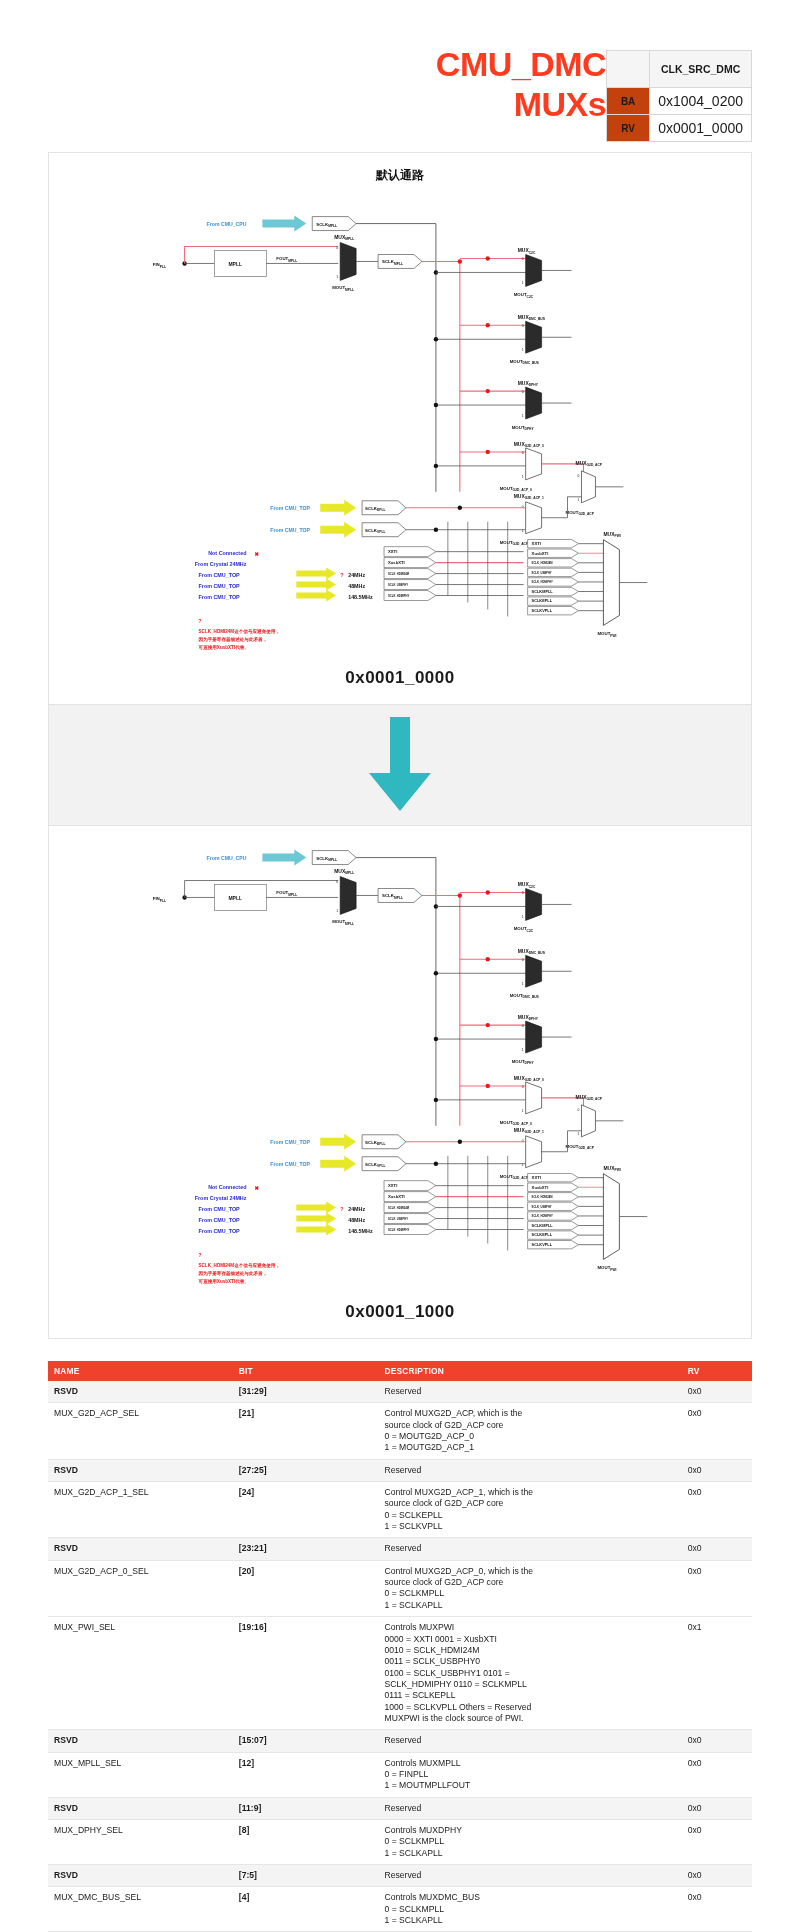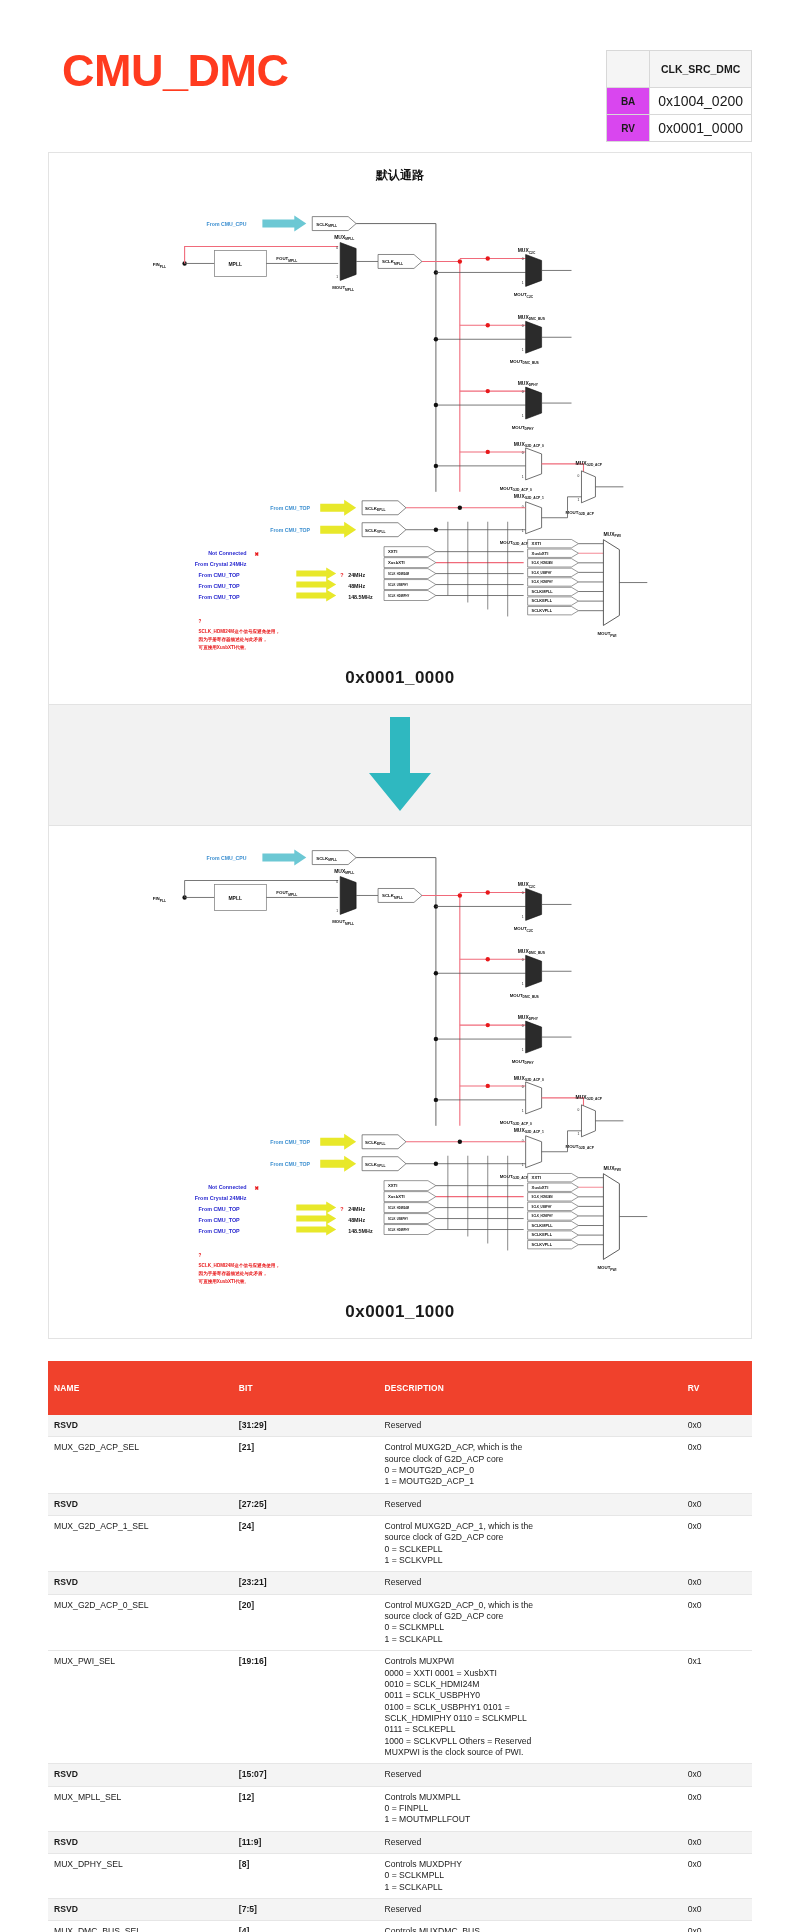--- a/index.html
+++ b/index.html
@@ -1,41 +1,41 @@
 <!DOCTYPE html>
 <html><head>
 <meta charset="utf-8">
 <style>
   html,body{margin:0;padding:0;background:#fff;}
   body{width:800px;font-family:"Liberation Sans","DejaVu Sans",sans-serif;color:#1a1a1a;-webkit-font-smoothing:antialiased;}
   .page{width:800px;position:relative;box-sizing:border-box;padding:0;}
 
   
   .header{display:flex;align-items:flex-start;padding:44px 48px 10px 62px;box-sizing:border-box;}
-  .title{color:#ff3b1f;font-size:45px;font-weight:bold;line-height:1.18;letter-spacing:-0.5px;flex:1;}
+  .title{color:#ff3b1f;font-size:34px;font-weight:bold;line-height:1.18;letter-spacing:-0.5px;flex:1;text-align:right;}
   .reginfo{border-collapse:collapse;margin-top:6px;font-size:10px;}
   .reginfo td{border:1px solid #d8d8d8;padding:5px 8px;text-align:center;white-space:nowrap;}
-  .reginfo .lbl{background:#d946ef;font-weight:bold;width:26px;}
+  .reginfo .lbl{background:#c2410c;font-weight:bold;width:26px;}
   .reginfo .hdrblank{background:#f5f5f5;border-bottom:1px solid #d8d8d8;}
   .reginfo .hdr{background:#f5f5f5;font-weight:bold;font-size:10.5px;padding:12px 10px;}
   .reginfo .val{background:#fff;font-size:14px;}
 
   
   .panel{margin:0 48px;border:1px solid #e3e3e3;border-left:1px solid #e3e3e3;background:#fff;position:relative;box-sizing:border-box;}
   .panel-title{text-align:center;font-size:12px;font-weight:bold;padding:14px 0 8px 0;color:#111;}
   .panel-value{text-align:center;font-size:17px;font-weight:bold;padding:6px 0 16px 0;letter-spacing:0.5px;}
   .diagram-wrap{position:relative;width:100%;height:380px;}
   .diagram-wrap svg{display:block;width:100%;height:100%;}
 
   .arrow-band{background:#f2f2f2;height:120px;margin:0 48px;display:flex;align-items:center;justify-content:center;border-left:1px solid #e3e3e3;border-right:1px solid #e3e3e3;}
   .big-arrow{width:74px;height:96px;}
 
   
   .bittable{margin:22px 48px 0 48px;border-collapse:collapse;width:704px;font-size:8.6px;}
-  .bittable th{background:#f0412c;color:#fff;text-align:left;font-size:8.4px;font-weight:bold;padding:22px 6px;border:none;letter-spacing:.2px;}
+  .bittable th{background:#f0412c;color:#fff;text-align:left;font-size:8.4px;font-weight:bold;padding:5px 6px;border:none;letter-spacing:.2px;}
   .bittable td{padding:5px 6px;vertical-align:top;border-bottom:1px solid #e6e6e6;line-height:1.32;}
   .bittable tr.alt td{background:#f4f4f4;}
   .bittable tr.alt td.c-name,.bittable tr.alt td.c-bit{font-weight:bold;margin-top:13px;}
   .c-name{width:176px;}
   .c-bit{width:138px;font-weight:bold;}
   .c-desc{width:300px;white-space:pre-line;}
   .c-rv{width:60px;}
 
   
   .t{font-family:"Liberation Sans",sans-serif;}
@@ -49,20 +49,21 @@
   .note-red{fill:#e8191b;font-size:4.6px;font-weight:bold;}
 </style>
 </head>
 <body>
 
 <div class="page">
 
   <div class="header">
     <div class="title">
       <div>CMU_DMC</div>
+      <div>MUXs</div>
     </div>
     <table class="reginfo">
       <tbody>
           <tr>
         <td class="hdrblank"></td>
         <td class="hdr">CLK_SRC_DMC</td>
       </tr>
       <tr>
         <td class="lbl">BA</td>
         <td class="val">0x1004_0200</td>

